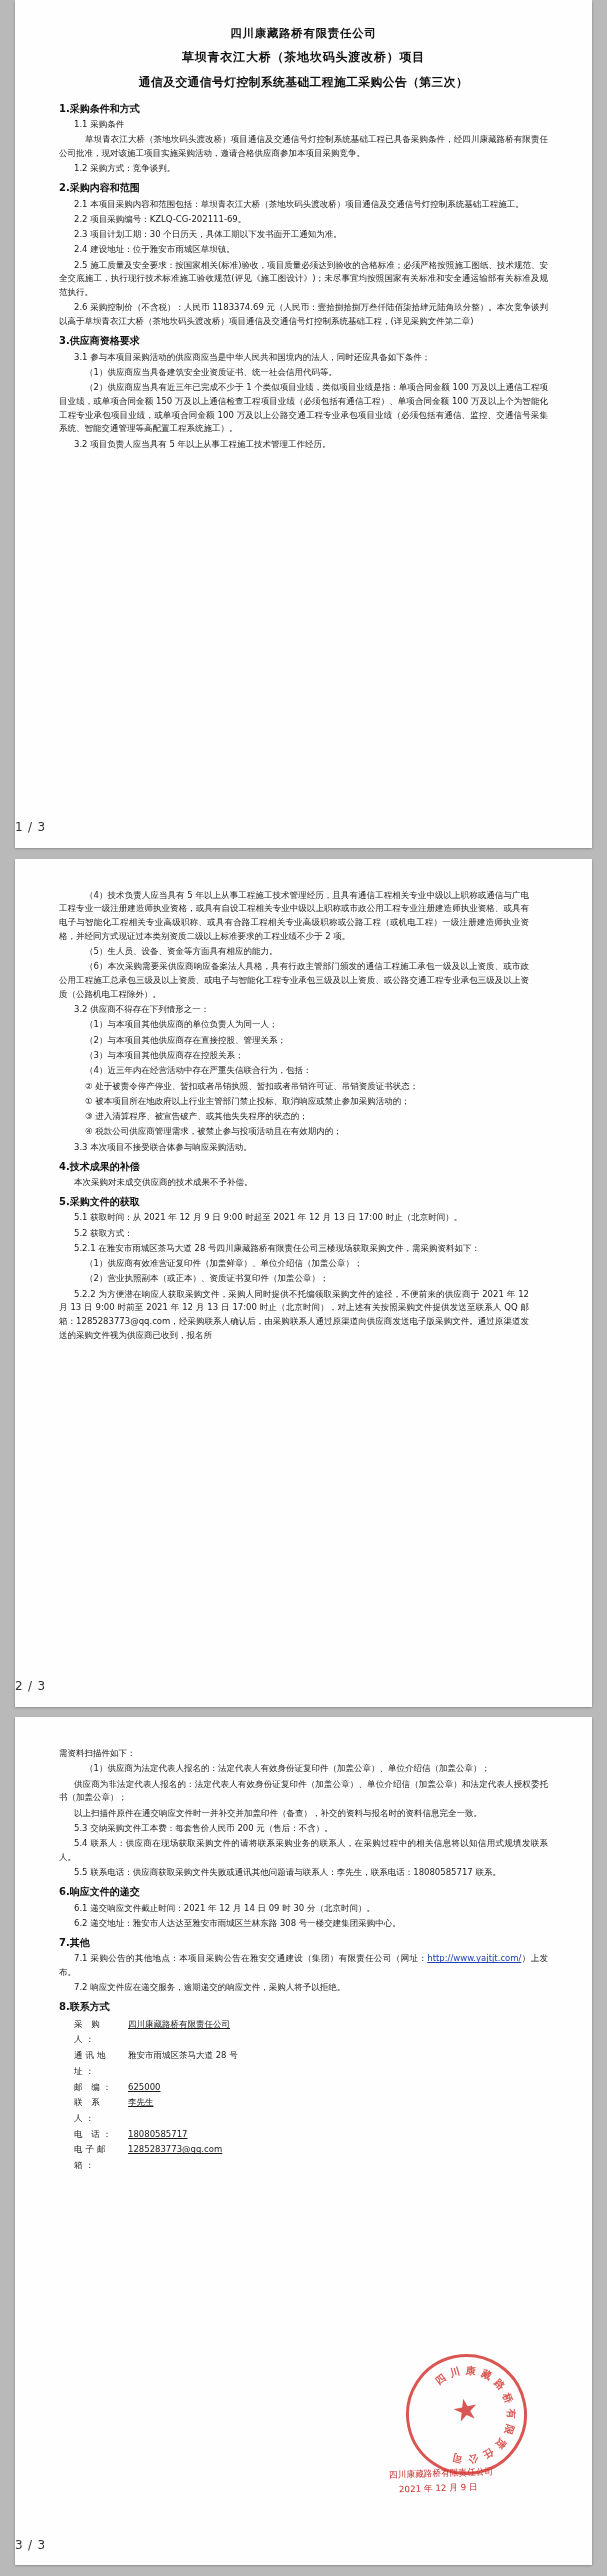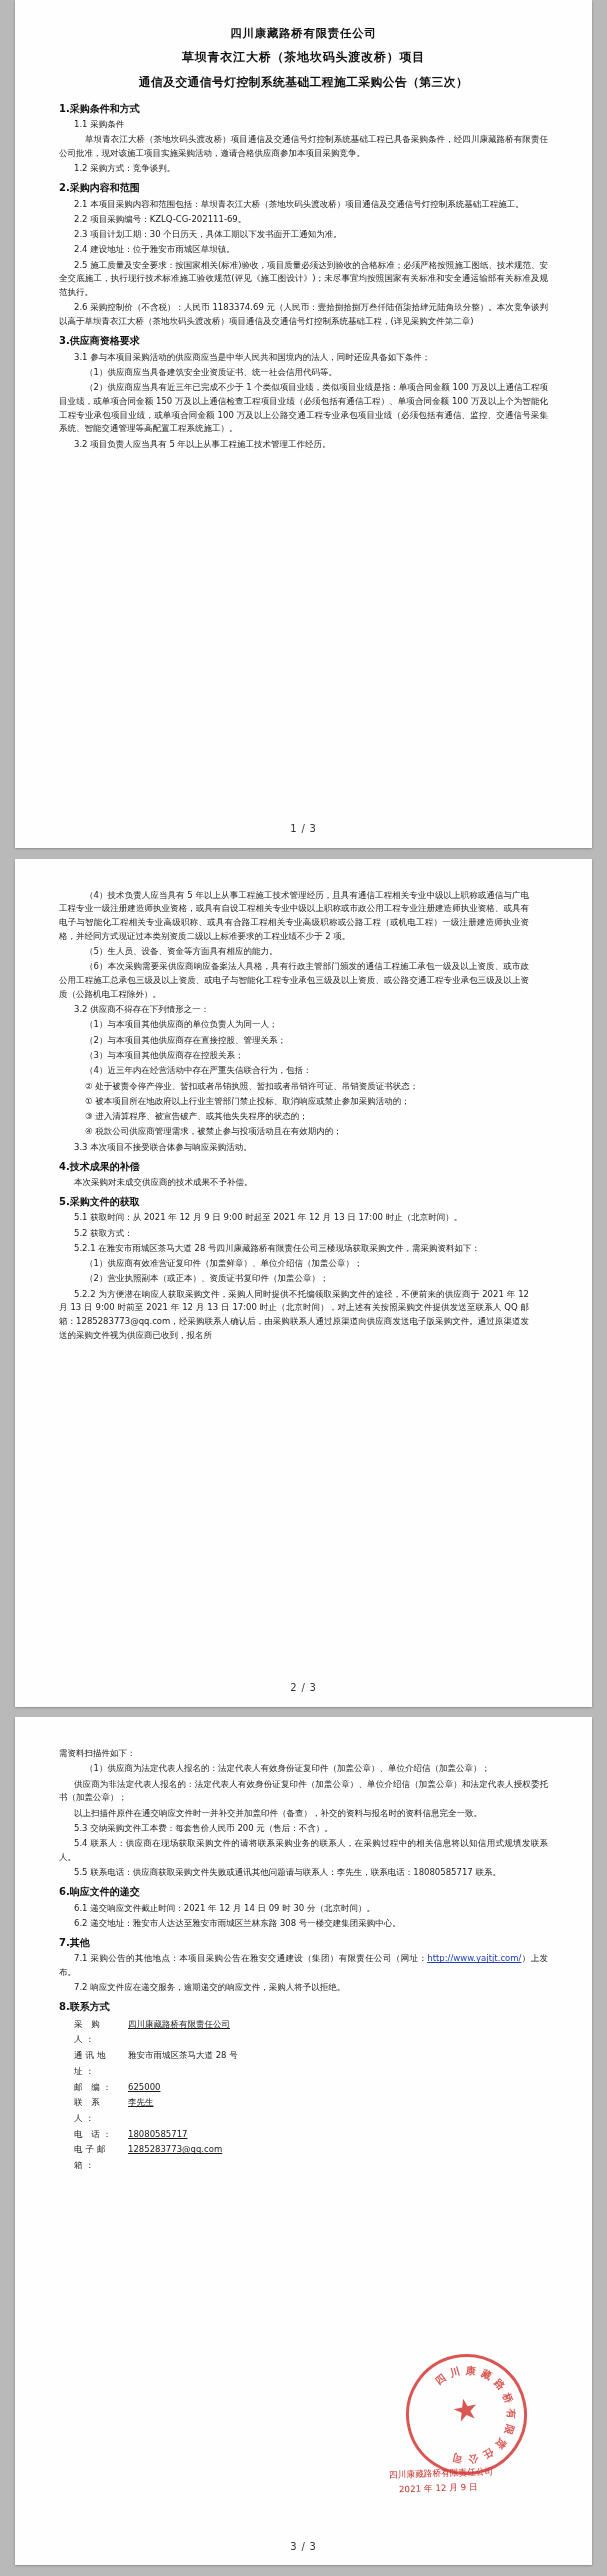--- a/index.html
+++ b/index.html
@@ -22,22 +22,22 @@
   .t2{font-size:12px;letter-spacing:0.8px;margin-bottom:8.3px;}
   .t3{font-size:11.8px;letter-spacing:0.4px;margin-bottom:11px;}
   .h2{font-size:10px;font-weight:bold;color:#111;margin:5.3px 0 2.3px 0;}
   p.b{
     font-size:8.5px;line-height:1.62;color:#1a1a1a;margin:0 0 1.5px 0;
     text-align:justify;text-justify:inter-ideograph;
   }
   p.ind{text-indent:15px;}
   p.ind2{text-indent:26px;}
   .pgnum{
-    position:absolute;left:0;right:0;bottom:13.7px;text-align:center;
-    font-size:10px;color:#333;letter-spacing:0.8px;
+    position:absolute;left:0;right:0;bottom:13.7px;
+    font-size:12px;color:#333;letter-spacing:0.8px;
   }
   .under{text-decoration:underline;}
   .lnk{color:#1d3fb5;text-decoration:underline;}
   .contact-tbl{font-size:8.5px;line-height:1.85;color:#1a1a1a;margin-left:15px;}
   .contact-tbl .row{display:flex;gap:10px;}
   .contact-tbl .k{width:44px;flex:none;letter-spacing:3px;}
   .contact-tbl .v{flex:1;}
   
   .seal{
     position:absolute;right:65px;bottom:90px;

